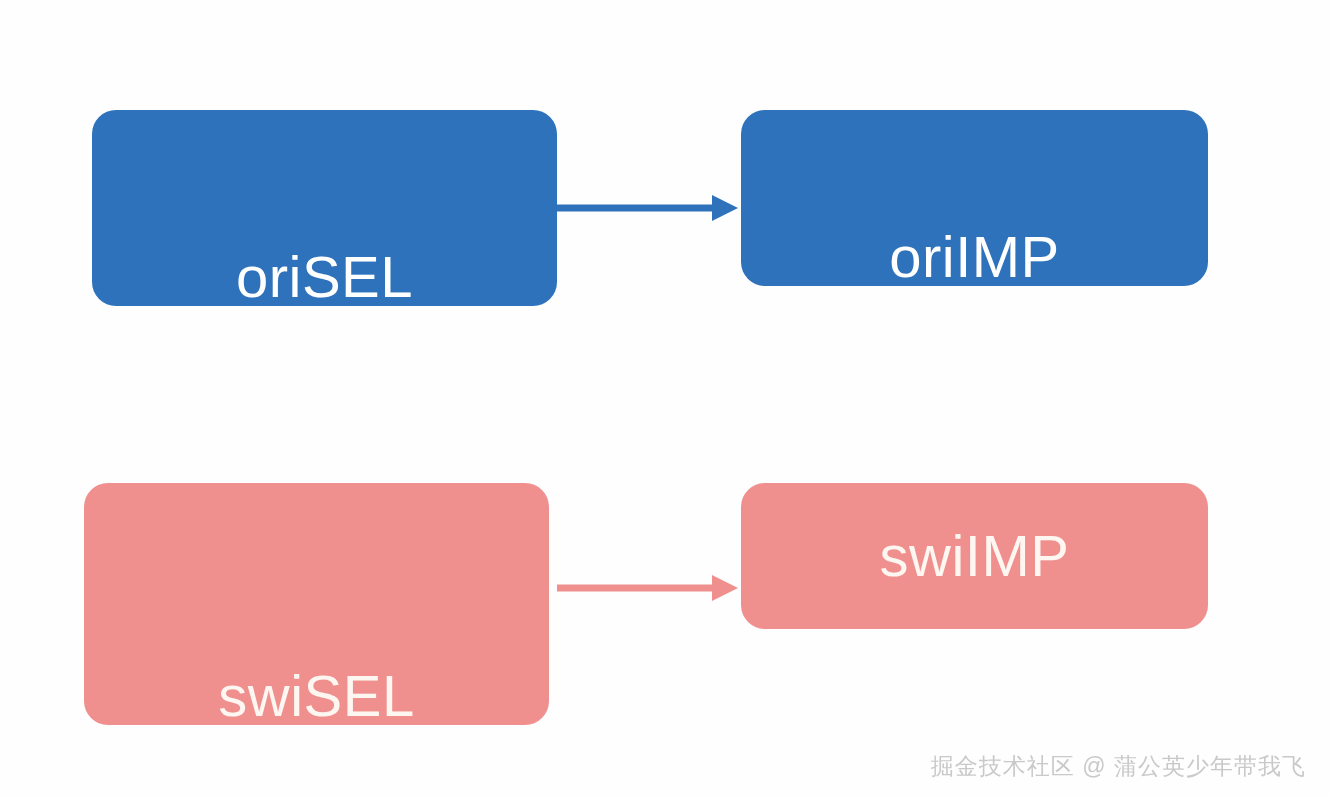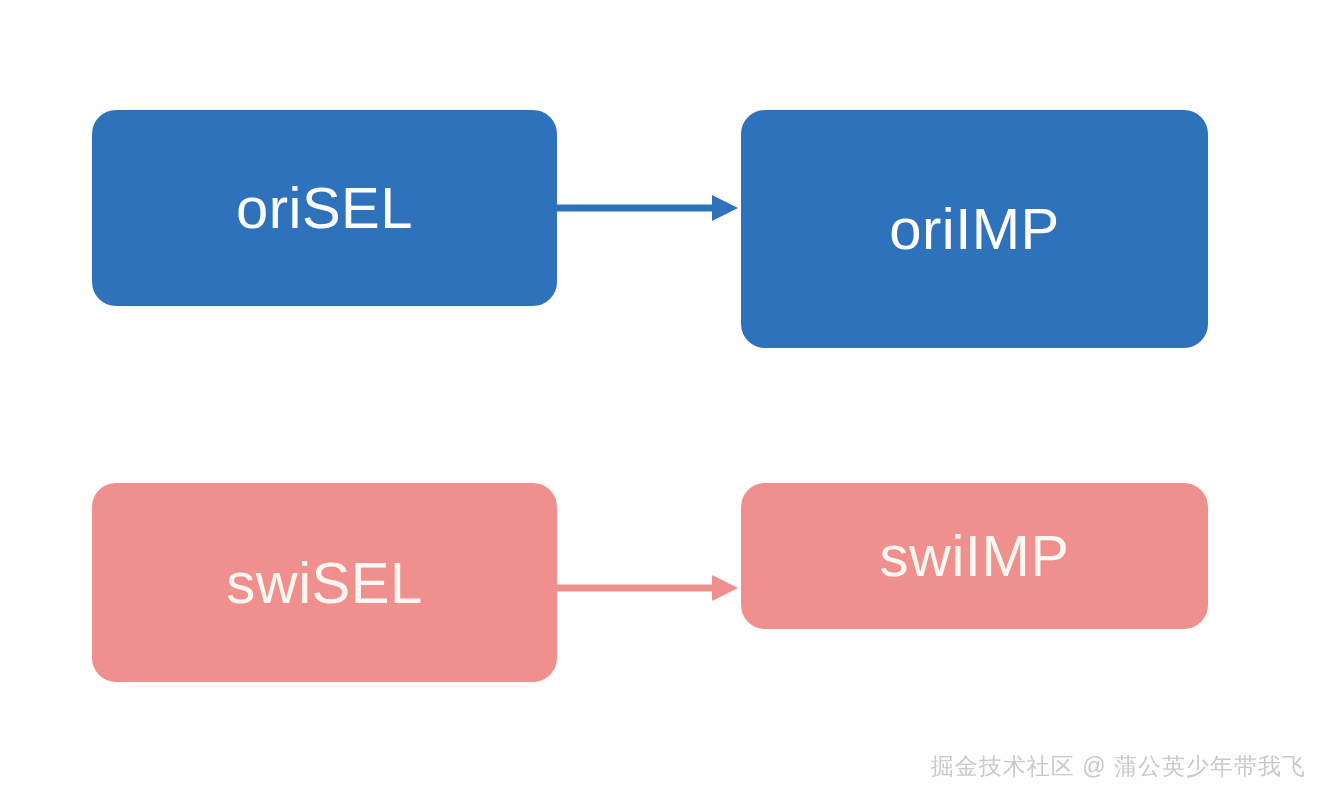--- a/index.html
+++ b/index.html
@@ -35,42 +35,43 @@
   .node .node-label {
     font-size: 58px;
     font-weight: 400;
     letter-spacing: 0.5px;
     line-height: 1;
     white-space: nowrap;
   }
 
   .node-blue {
     background: #2e72bc;
+    align-items: flex-end;
   }
   .node-blue .node-label {
     color: #ffffff;
   }
 
   .node-pink {
     background: #ef8f8e;
   }
   .node-pink .node-label {
     color: #fdf6f1;
   }
 
   
   #node-orisel {
     left: 92px;  top: 110px;  width: 465px;  height: 196px;
   }
   #node-oriimp {
-    left: 741px; top: 110px;  width: 467px;  height: 238px;
+    left: 741px; top: 110px;  width: 467px;  height: 176px;
   }
   
   #node-swisel {
-    left: 92px;  top: 483px;  width: 465px;  height: 199px;
+    left: 84px;  top: 483px;  width: 465px;  height: 242px; align-items: flex-end;
   }
   #node-swiimp {
     left: 741px; top: 483px;  width: 467px;  height: 146px;
   }
 
   
   .arrow {
     position: absolute;
     left: 557px;
     width: 184px;

